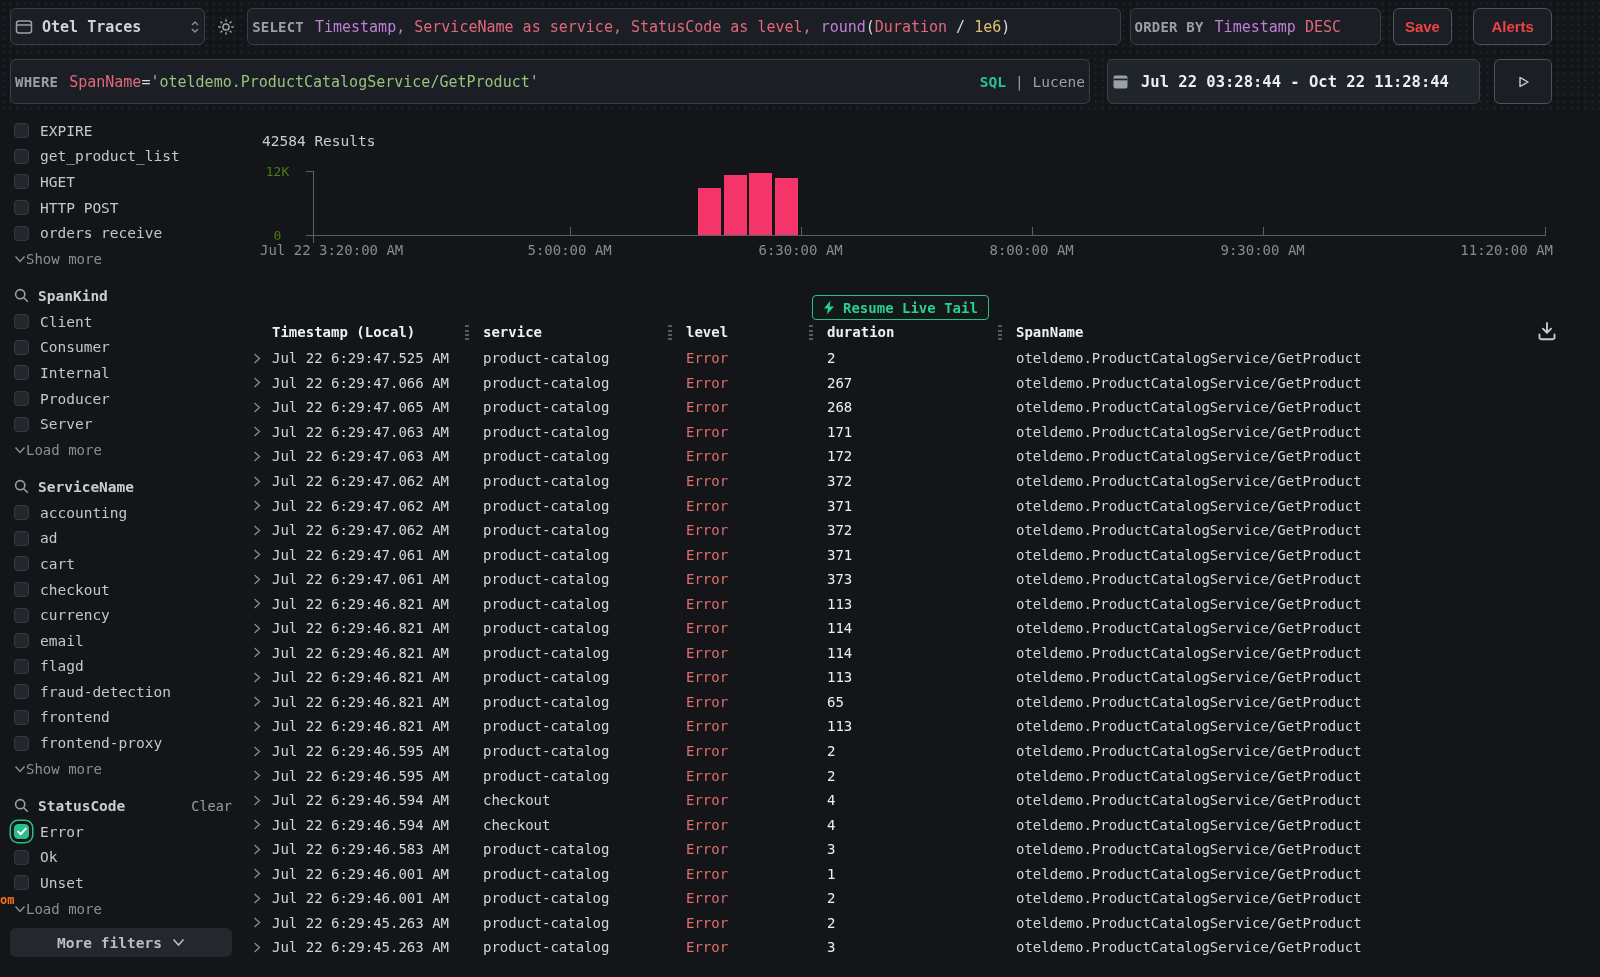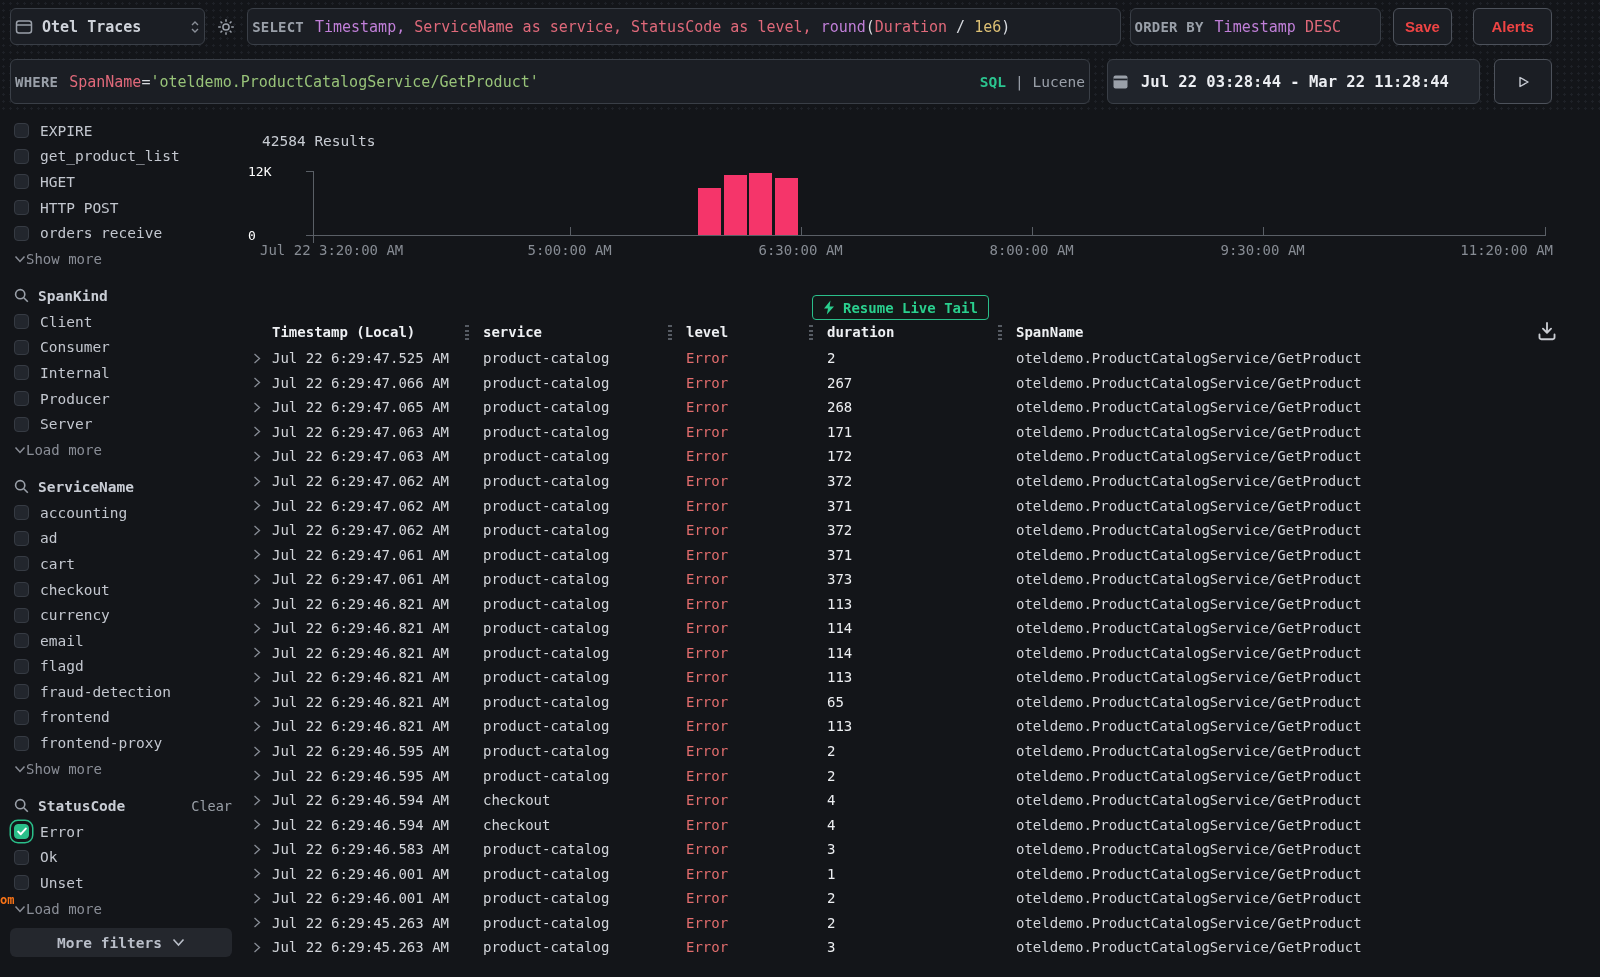--- a/index.html
+++ b/index.html
@@ -33,21 +33,21 @@
   .src-label { font-size:15px; font-weight:bold; color:#cfd3da; flex:1; }
   .gear-wrap { width:26px; margin:0 8px; display:flex; align-items:center; justify-content:center; cursor:pointer; }
   .select-input { width:877px; }
   .order-box { width:252px; margin-left:9px; }
   .btn {
     background:#1b1e24; border:1px solid #4d525b; border-radius:6px;
     display:flex; align-items:center; justify-content:center;
     font-weight:bold; color:#ef4444; font-size:15px; cursor:pointer;
   }
   .save-btn { width:60px; margin-left:12px; }
-  .alerts-btn { width:79px; margin-left:21px; }
+  .alerts-btn { width:79px; margin-left:21px;border-radius:7px; }
   .where-input { width:1080px; }
   .where-tokens { flex:1; }
   .lang { font-size:14.5px; color:#9aa0a9; display:flex; gap:9px; align-items:center; }
   .lang .sql { color:#2bc48f; font-weight:bold; cursor:pointer; }
   .lang .lucene { cursor:pointer; }
   .date-box { width:373px; margin-left:17px; background:#20242b; gap:12px; cursor:pointer; }
   .date-text { font-weight:bold; font-size:15.5px; color:#eceef2; }
   .run-btn { width:58px; margin-left:14px; }
   
   .sidebar { position:absolute; left:0; top:112px; width:240px; bottom:0; padding:6px 0 0 14px; font-size:14.5px; }
@@ -67,21 +67,21 @@
     position:absolute; left:10px; bottom:20px; width:222px; height:29px;
     background:#24272d; border-radius:6px; border:none;
     display:flex; align-items:center; justify-content:center; gap:10px;
     font-weight:bold; color:#b9bec8; font-size:14.5px; font-family:inherit; cursor:pointer;
   }
   .om-frag { position:absolute; left:0; top:893px; font-weight:bold; font-size:12px; color:#f97316; z-index:20; }
   
   .content { position:absolute; left:248px; top:112px; right:0; bottom:0; }
   .results-count { position:absolute; left:14px; top:21px; font-size:14.5px; color:#c8ccd3; }
   .axis { position:absolute; background:#5a5f66; }
-  .ylab { position:absolute; left:0; width:59px; text-align:left; font-size:13px; color:#ffffff; }
+  .ylab { position:absolute; left:0; width:59px; text-align:center; font-size:13px; color:#4d7c0f; }
   .xlab { position:absolute; top:130px; font-size:14px; color:#878c94; white-space:nowrap; }
   .bar { position:absolute; width:23px; cursor:pointer; }
   .live-tail {
     position:absolute; left:564px; top:183px; height:25px;
     border:1px solid #2abf8a; border-radius:4px; background:rgba(20,26,24,.6);
     display:flex; align-items:center; gap:8px; padding:0 10px;
     color:#2ad08e; font-weight:bold; font-size:14px; font-family:inherit; cursor:pointer;
   }
   .tgrid { display:grid; grid-template-columns:20px 211px 203px 141px 189px auto; align-items:center; }
   .thead { position:absolute; left:4px; right:0; top:206px; height:28px; font-weight:bold; font-size:14px; color:#eef0f3; }
@@ -145,21 +145,21 @@
       <span class="lucene">Lucene</span>
     </span>
   </div>
   <div class="panel date-box">
     <span>
       <svg width="17" height="17" viewBox="0 0 17 17">
           <rect x="1.5" y="2.5" width="14" height="13" rx="2" fill="#9aa0a9"></rect>
           <rect x="1.5" y="5.6" width="14" height="1.7" fill="#20242b"></rect>
         </svg>
     </span>
-    <span class="date-text">Jul 22 03:28:44 - Mar 22 11:28:44</span>
+    <span class="date-text">Jul 22 03:28:44 - Oct 22 11:28:44</span>
   </div>
   <button class="btn run-btn">
     <svg width="15" height="16" viewBox="0 0 15 16">
         <path d="M4 3.5l8 4.5-8 4.5z" fill="none" stroke="#c6cad2" stroke-width="1.4" stroke-linejoin="round"></path>
       </svg>
   </button>
 </div>
 
 <aside class="sidebar">
   <div id="sidebar-groups">

